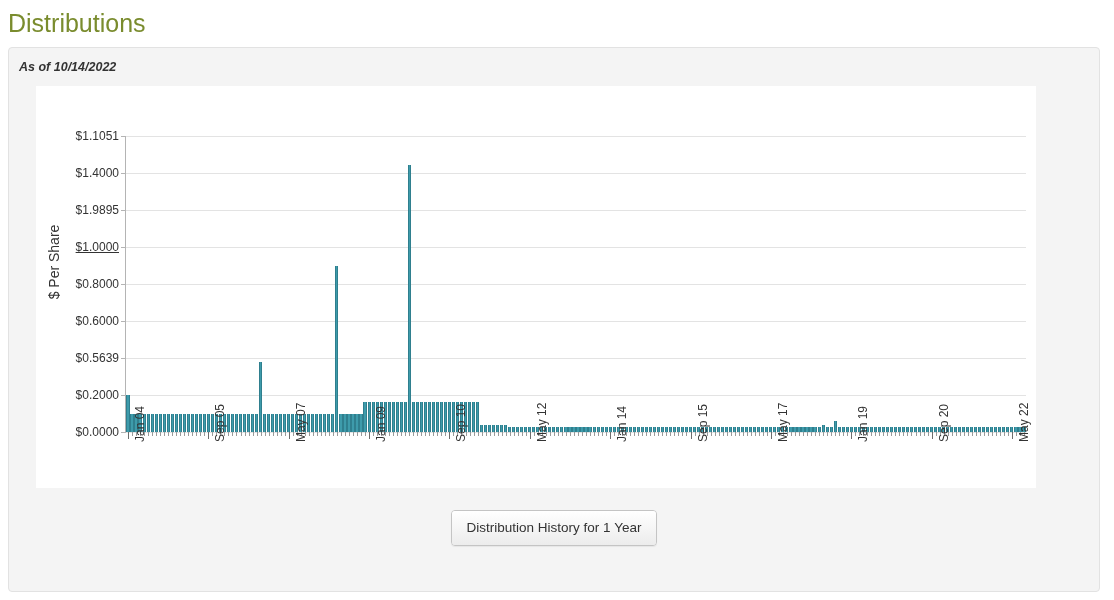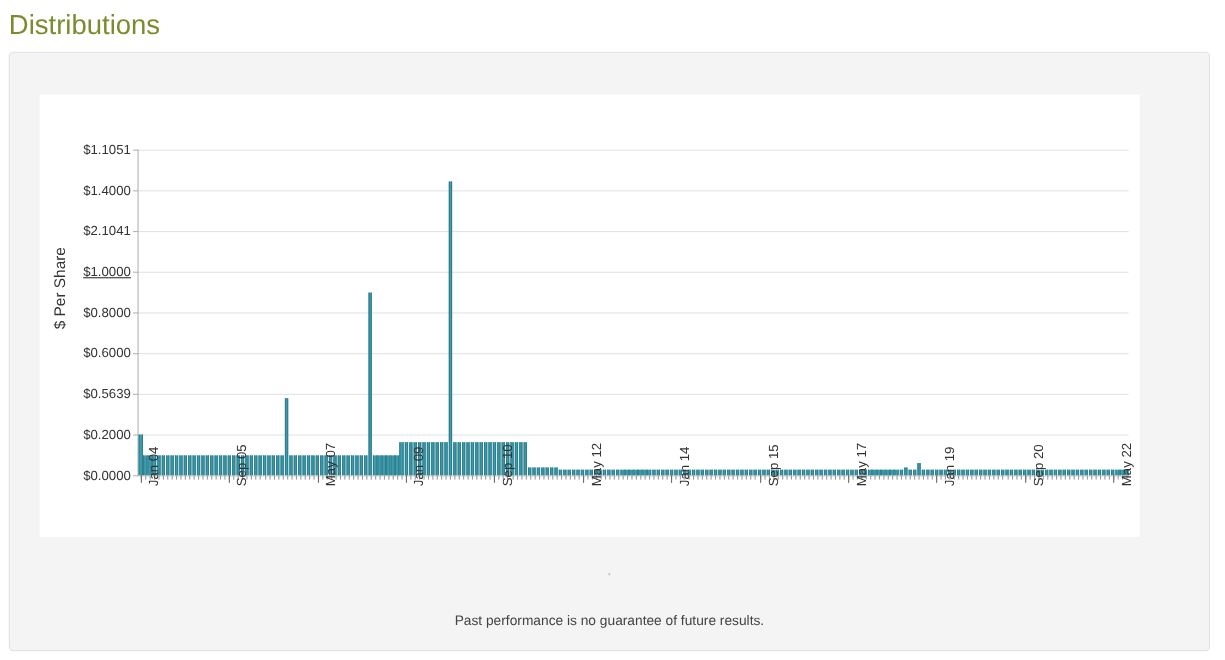--- a/index.html
+++ b/index.html
@@ -223,20 +223,21 @@
     color: #444444;
   }
 </style>
 </head>
 <body>
 
 <div class="page-title">Distributions</div>
 
 <div class="card">
 
+  <div class="as-of">As of 10/14/2022</div>
 
   <div class="chart-panel">
 
 
     <div class="y-axis-title">$ Per Share</div>
 
     <div class="plot">
       <div class="axis-line-y"></div>
       <div class="axis-line-x"></div>
       <div id="y-axis">
@@ -253,21 +254,21 @@
           <div class="y-tick-mark" style="top: 185px;"></div>
           <div class="y-tick-label" style="top: 185px;">$0.6000</div>
           <div class="gridline" style="top: 148px;"></div>
           <div class="y-tick-mark" style="top: 148px;"></div>
           <div class="y-tick-label" style="top: 148px;">$0.8000</div>
           <div class="gridline" style="top: 111px;"></div>
           <div class="y-tick-mark" style="top: 111px;"></div>
           <div class="y-tick-label" style="top: 111px; text-decoration: underline;">$1.0000</div>
           <div class="gridline" style="top: 74px;"></div>
           <div class="y-tick-mark" style="top: 74px;"></div>
-          <div class="y-tick-label" style="top: 74px;">$2.1041</div>
+          <div class="y-tick-label" style="top: 74px;">$1.9895</div>
           <div class="gridline" style="top: 37px;"></div>
           <div class="y-tick-mark" style="top: 37px;"></div>
           <div class="y-tick-label" style="top: 37px;">$1.4000</div>
           <div class="gridline" style="top: 0px;"></div>
           <div class="y-tick-mark" style="top: 0px;"></div>
           <div class="y-tick-label" style="top: 0px;">$1.1051</div>
         </div>
       <div class="bars" id="bars">
           <div class="bar" style="left: 0.441964px; width: 3.13393px; height: 37px;"></div>
           <div class="bar" style="left: 4.45982px; width: 3.13393px; height: 18.5px;"></div>
@@ -743,18 +744,18 @@
           <div class="x-tick-label" style="left: 810.58px;">Sep 20</div>
           <div class="x-major-tick" style="left: 885.938px;"></div>
           <div class="x-tick-label" style="left: 890.938px;">May 22</div>
         </div>
     </div>
 
   </div>
 
   <div class="button-row">
     <div class="btn-group">
+      <button class="btn">Distribution History for 1 Year</button>
     </div>
   </div>
 
-  <div class="disclaimer">Past performance is no guarantee of future results.</div>
 
 </div>
 
 </body></html>

